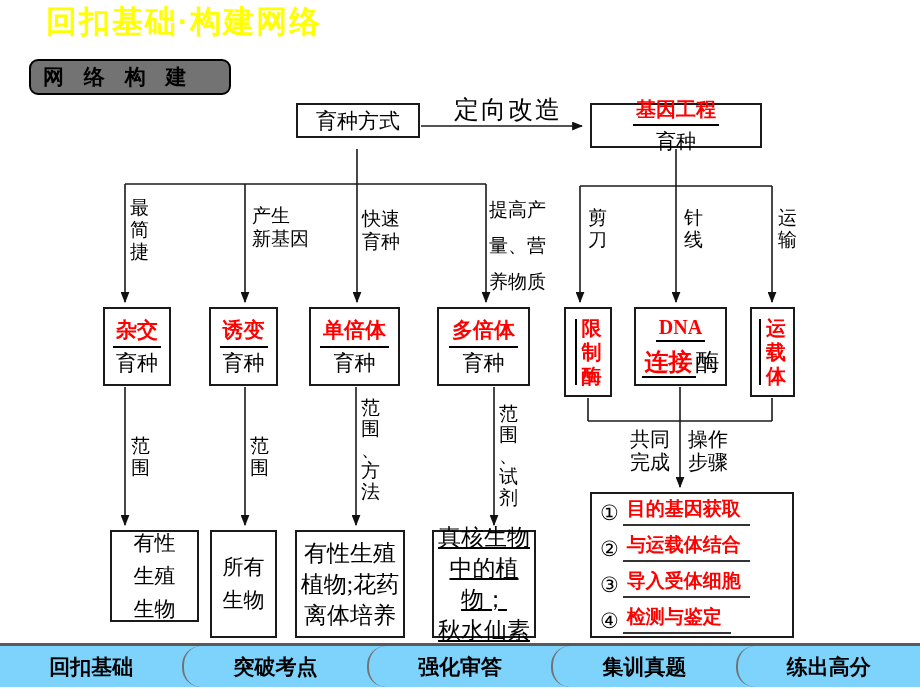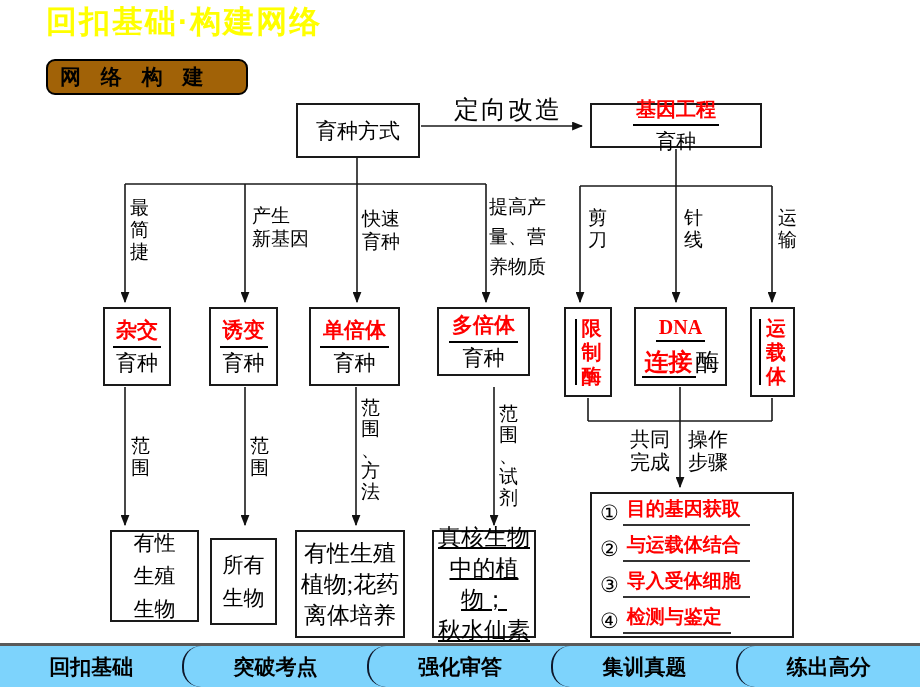--- a/index.html
+++ b/index.html
@@ -1,23 +1,23 @@
 <!DOCTYPE html>
 <html><head>
 <meta charset="utf-8">
 <style>
   html,body{margin:0;padding:0;background:#888;}
   .canvas{position:relative;width:920px;height:690px;background:#fff;overflow:hidden;
           font-family:"Liberation Serif", serif;color:#000;}
   .title{position:absolute;left:46px;top:1px;font-size:31px;font-weight:bold;color:#ffff00;
          font-family:"Liberation Sans", sans-serif;letter-spacing:2px;}
-  .badge{position:absolute;left:29px;top:59px;width:186px;height:32px;background:#a16207;
+  .badge{position:absolute;left:29px;top:59px;width:186px;height:32px;background:#737373;
          border:2px solid #000;border-radius:9px;display:flex;align-items:center;
          padding-left:12px;font-weight:bold;font-size:21px;letter-spacing:7px;
-         font-family:"Liberation Sans", sans-serif;margin-left:17px;}
+         font-family:"Liberation Sans", sans-serif;}
   svg.lines{position:absolute;left:0;top:0;}
   .box{position:absolute;border:2px solid #1a1a1a;background:#fff;display:flex;
        flex-direction:column;align-items:center;justify-content:center;text-align:center;
        box-sizing:border-box;}
   .red{color:#ff0000;font-weight:bold;}
   .red-u{color:#ff0000;font-weight:bold;border-bottom:2px solid #000;padding:0 3px 1px 3px;}
   .ml{white-space:pre-line;}
   .lbl{position:absolute;font-size:19px;line-height:23px;white-space:pre-line;}
   .lbl.v{line-height:22px;}
   .rootbox{font-size:21px;}
@@ -32,21 +32,21 @@
   .rbox.small{font-size:23px;line-height:31px;}
   .stepsbox{align-items:flex-start;justify-content:center;padding:4px 8px;gap:6px;}
   .steprow{display:flex;align-items:flex-end;}
   .stepnum{font-size:21px;line-height:26px;margin-right:4px;}
   .steptext{font-size:19px;line-height:26px;color:#ff0000;font-weight:bold;
             border-bottom:2px solid #333;padding:0 9px 2px 4px;}
   .navbar{position:absolute;left:0;top:643px;width:920px;height:41px;background:#7dd3fc;
           border-top:3px solid #595959;display:flex;font-family:"Liberation Sans", sans-serif;}
   .navitem{flex:1;display:flex;align-items:center;justify-content:center;font-size:21px;
            font-weight:bold;cursor:pointer;}
-  .navitem + .navitem{border-left:2px solid #0f172a;border-radius:19px;}
+  .navitem + .navitem{border-left:2px solid #737373;border-radius:19px;}
 </style>
 </head>
 <body>
 
 <div class="canvas">
 
   <div class="title">回扣基础·构建网络</div>
 
   <div class="badge">
     <span>网 络 构 建</span>
@@ -76,39 +76,39 @@
       <line x1="356" y1="387" x2="356" y2="525" marker-end="url(#arw)"></line>
       <line x1="494" y1="387" x2="494" y2="525" marker-end="url(#arw)"></line>
       <line x1="588" y1="398" x2="588" y2="421"></line>
       <line x1="680" y1="387" x2="680" y2="421"></line>
       <line x1="772" y1="398" x2="772" y2="421"></line>
       <line x1="588" y1="421" x2="772" y2="421"></line>
       <line x1="680" y1="421" x2="680" y2="487" marker-end="url(#arw)"></line>
     </g>
   </svg>
 
-  <div class="box rootbox" style="left:296px;top:103px;width:124px;height:55px;">
+  <div class="box rootbox" style="left:296px;top:103px;width:124px;height:35px;">
     <span>育种方式</span>
   </div>
 
   <div class="lbl" style="left:454px;top:98px;font-size:25px;letter-spacing:2px;">定向改造</div>
 
   <div class="box genebox" style="left:590px;top:103px;width:172px;height:45px;">
     <span class="red-u">基因工程</span>
     <span>育种</span>
   </div>
 
   <div class="lbl v" style="left:130px;top:197px;">最
 简
 捷</div>
   <div class="lbl" style="left:252px;top:204px;">产生
 新基因</div>
   <div class="lbl" style="left:362px;top:207px;">快速
 育种</div>
-  <div class="lbl" style="left:489px;top:192px;line-height:30px;">提高产
+  <div class="lbl" style="left:489px;top:192px;line-height:36px;">提高产
 量、营
 养物质</div>
   <div class="lbl v" style="left:588px;top:207px;">剪
 刀</div>
   <div class="lbl v" style="left:684px;top:207px;">针
 线</div>
   <div class="lbl v" style="left:778px;top:207px;">运
 输</div>
 
   <div class="box mbox" style="left:103px;top:307px;width:68px;height:79px;">
@@ -116,21 +116,21 @@
     <span>育种</span>
   </div>
   <div class="box mbox" style="left:209px;top:307px;width:69px;height:79px;">
     <span class="red-u">诱变</span>
     <span>育种</span>
   </div>
   <div class="box mbox" style="left:309px;top:307px;width:91px;height:79px;">
     <span class="red-u">单倍体</span>
     <span>育种</span>
   </div>
-  <div class="box mbox" style="left:437px;top:307px;width:93px;height:69px;">
+  <div class="box mbox" style="left:437px;top:307px;width:93px;height:79px;">
     <span class="red-u">多倍体</span>
     <span>育种</span>
   </div>
 
   <div class="box vbox" style="left:564px;top:307px;width:48px;height:90px;">
     <div class="vline"></div>
     <div class="vtext red">限
 制
 酶</div>
   </div>
@@ -162,21 +162,21 @@
 试
 剂</div>
   <div class="lbl" style="left:630px;top:428px;font-size:20px;">共同
 完成</div>
   <div class="lbl" style="left:688px;top:428px;font-size:20px;">操作
 步骤</div>
 
   <div class="box rbox ml" style="left:83px;top:530px;width:89px;height:92px;margin-left:27px;">有性
 生殖
 生物</div>
-  <div class="box rbox ml" style="left:210px;top:530px;width:67px;height:87px;margin-top:8px;">所有
+  <div class="box rbox ml" style="left:210px;top:530px;width:67px;height:108px;">所有
 生物</div>
   <div class="box rbox small ml" style="left:295px;top:530px;width:110px;height:108px;">有性生殖
 植物;花药
 离体培养</div>
   <div class="box rbox small ml" style="left:432px;top:530px;width:104px;height:108px;text-decoration:underline;">真核生物
 中的植物；
 秋水仙素</div>
 
   <div class="box stepsbox" style="left:590px;top:492px;width:204px;height:146px;">
     <div class="steprow">

